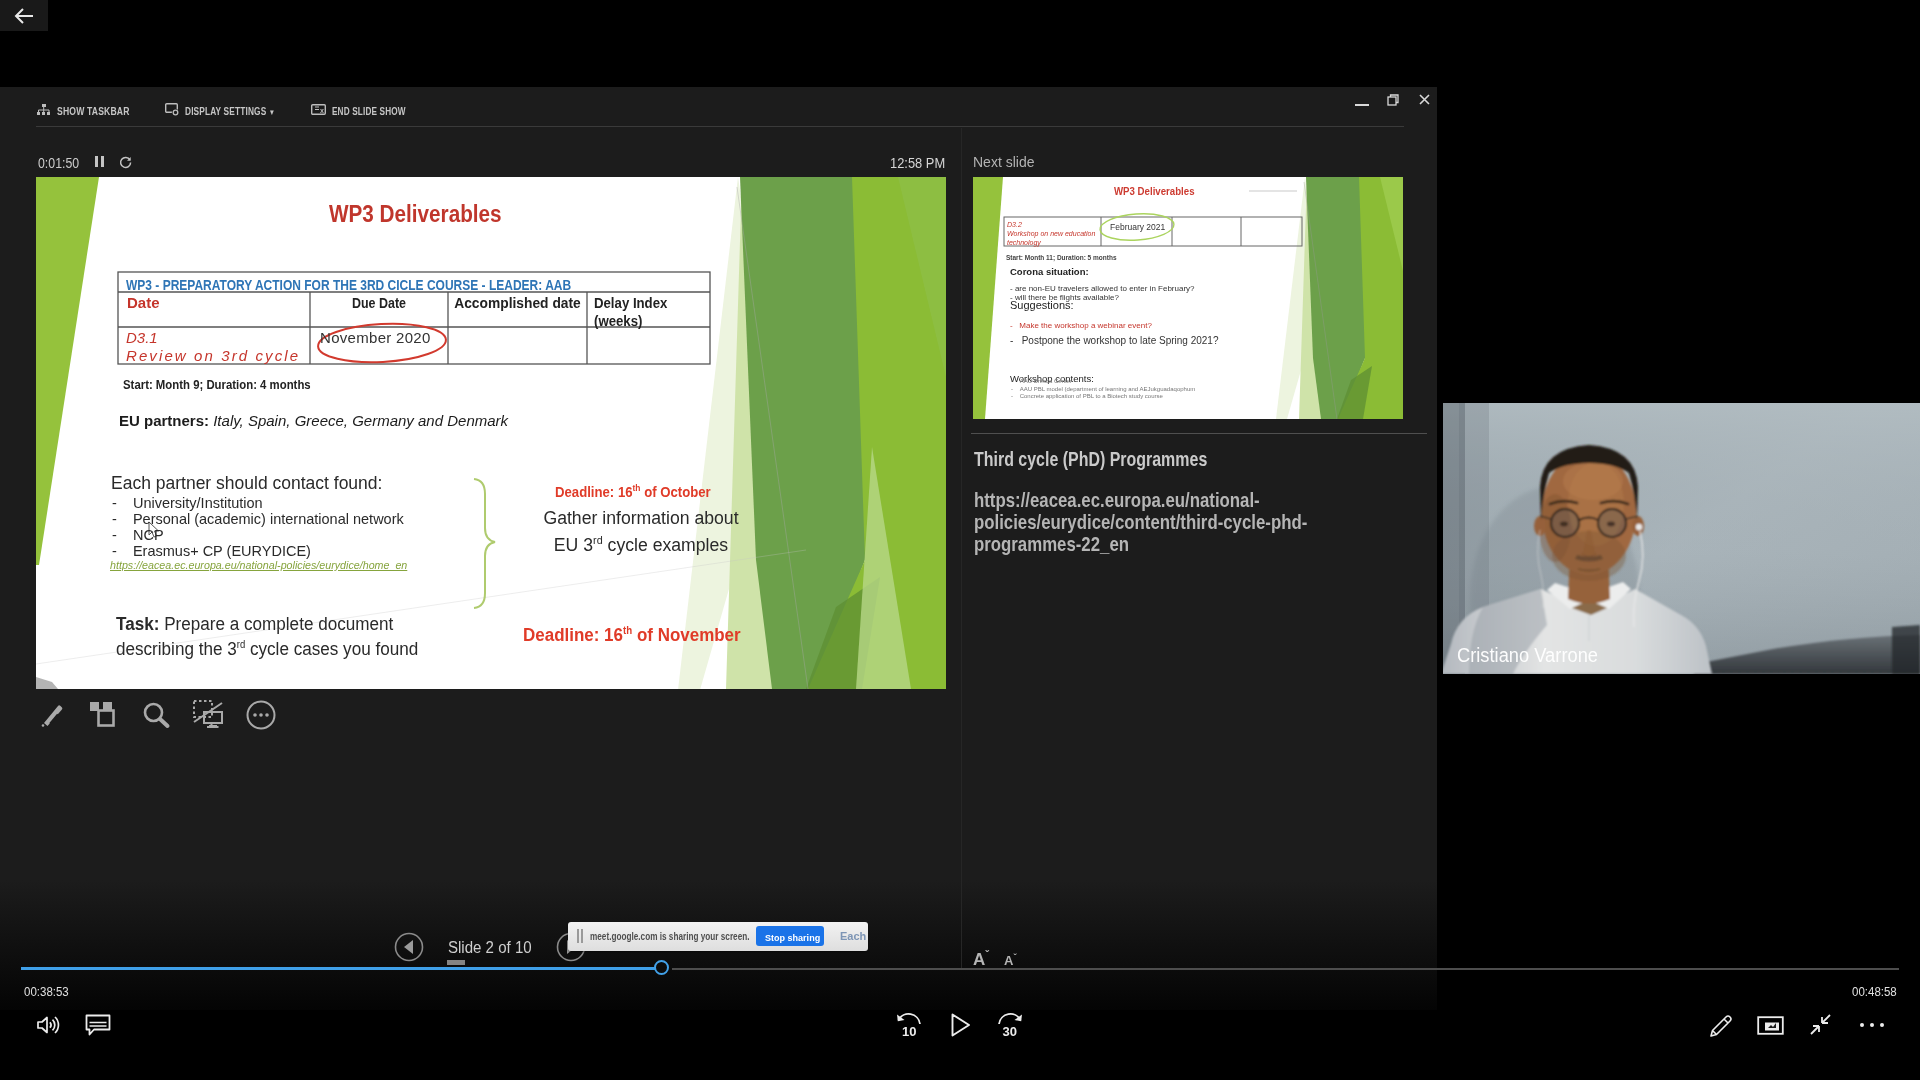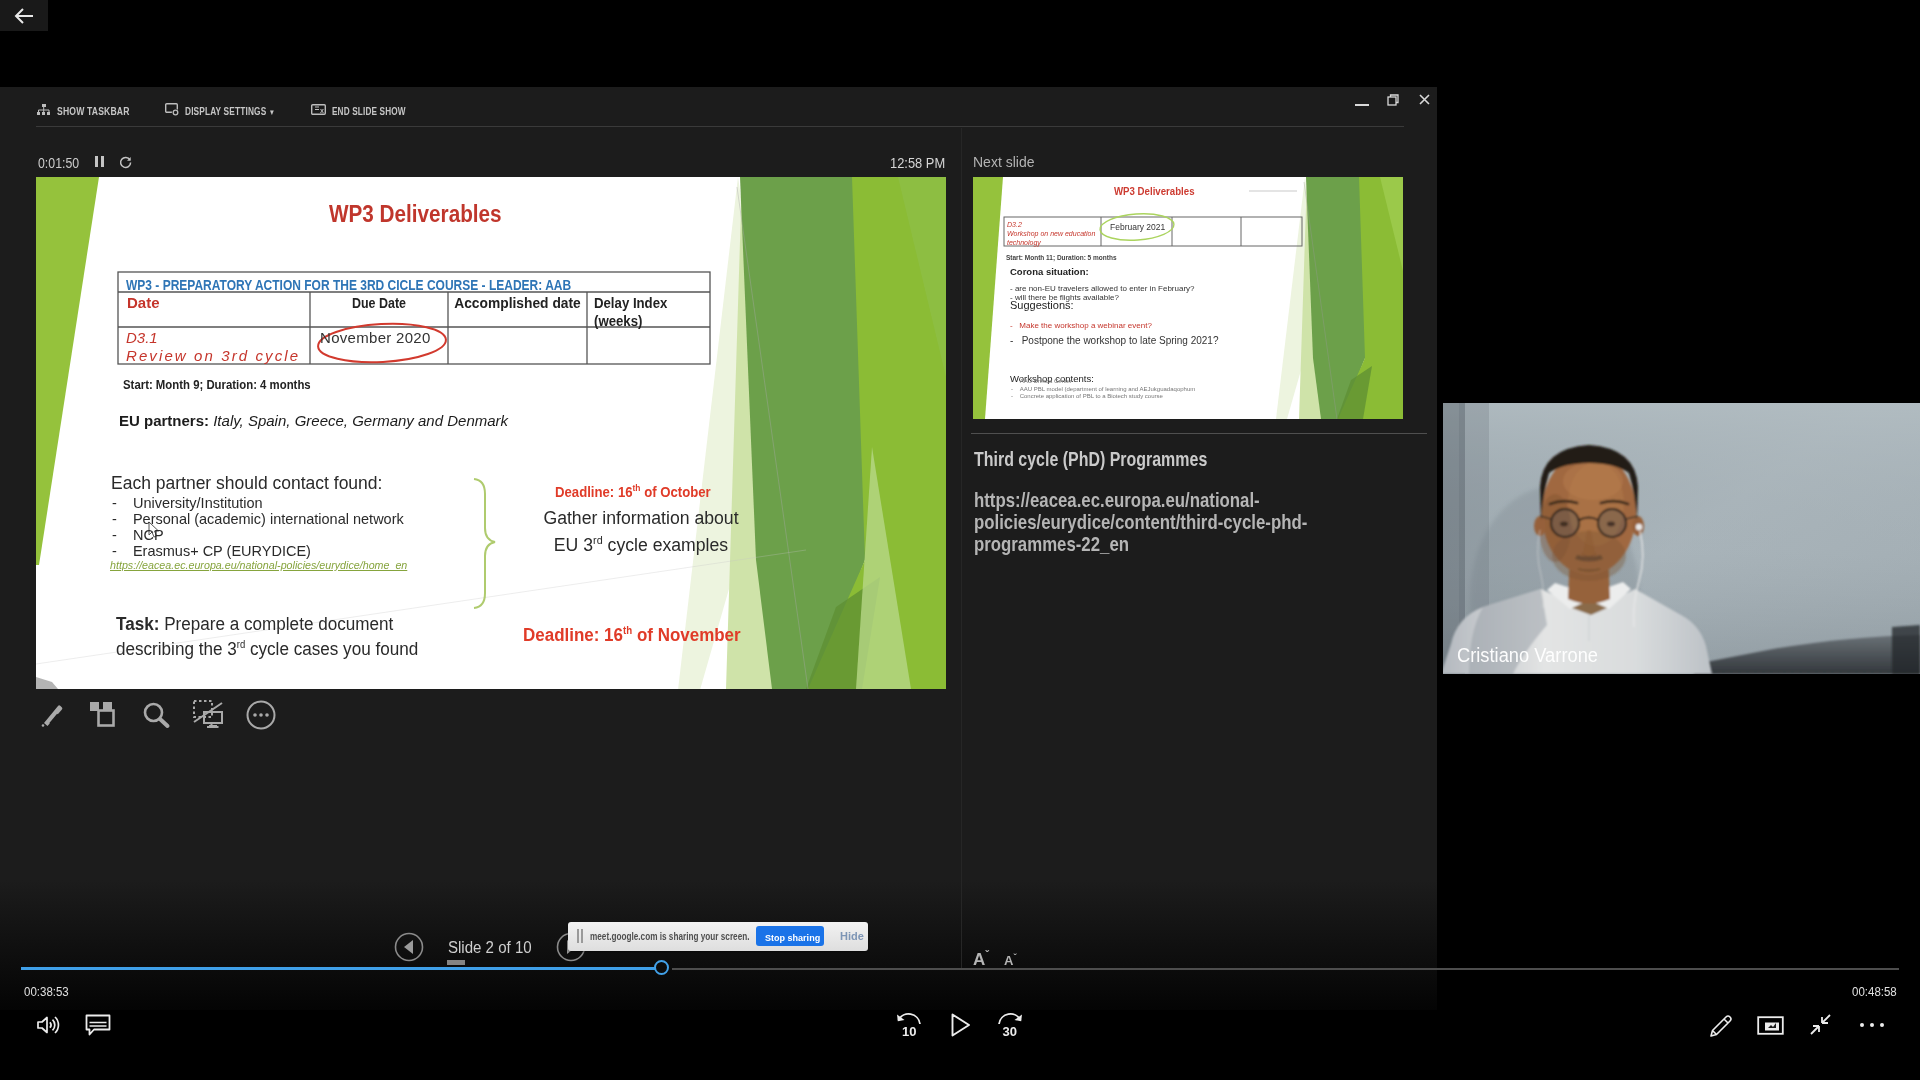--- a/index.html
+++ b/index.html
@@ -196,21 +196,21 @@
   <circle cx="15" cy="15" r="13.5" stroke="#8a8a8a" stroke-width="1.6" fill="none"></circle>
   <path d="M11 8 L20 15 L11 22 Z" fill="#9a9a9a"></path>
 </svg>
 
 <div class="abs" style="left:568px;top:922px;width:300px;height:29px;background:linear-gradient(#f2f2f2,#dedede);border-radius:3px;box-shadow:0 1px 2px rgba(0,0,0,.5)"></div>
 <div class="abs" style="left:577px;top:929px;width:2px;height:14px;background:#9a9a9a"></div>
 <div class="abs" style="left:581px;top:929px;width:2px;height:14px;background:#9a9a9a"></div>
 <div class="abs nw" id="t-meet" style="left:590px;top:931px;font-size:10px;font-weight:bold;color:#4f4f4f;transform:scaleX(.82);transform-origin:0 0">meet.google.com is sharing your screen.</div>
 <div class="abs" style="left:756px;top:926px;width:68px;height:20px;background:#1a73e8;border-radius:3px"></div>
 <div class="abs nw" style="left:765px;top:932px;font-size:9.5px;font-weight:bold;color:#fff;transform:scaleX(.95);transform-origin:0 0">Stop sharing</div>
-<div class="abs nw" style="left:840px;top:930px;font-size:11px;font-weight:bold;color:#7d95b5">Hide</div>
+<div class="abs nw" style="left:840px;top:930px;font-size:11px;font-weight:bold;color:#7d95b5">Each</div>
 
 <div class="abs" id="webcam" style="left:1443px;top:403px;width:559px;height:271px;overflow:hidden">
 <svg width="477" height="271" viewBox="0 0 477 271">
   <defs>
     <linearGradient id="wall" x1="0" y1="0.1" x2="1" y2="0.9">
       <stop offset="0" stop-color="#97a3aa"></stop>
       <stop offset="0.5" stop-color="#aab5bb"></stop>
       <stop offset="1" stop-color="#a3aeb4"></stop>
     </linearGradient>
     <linearGradient id="wallv" x1="0" y1="0" x2="0" y2="1">

